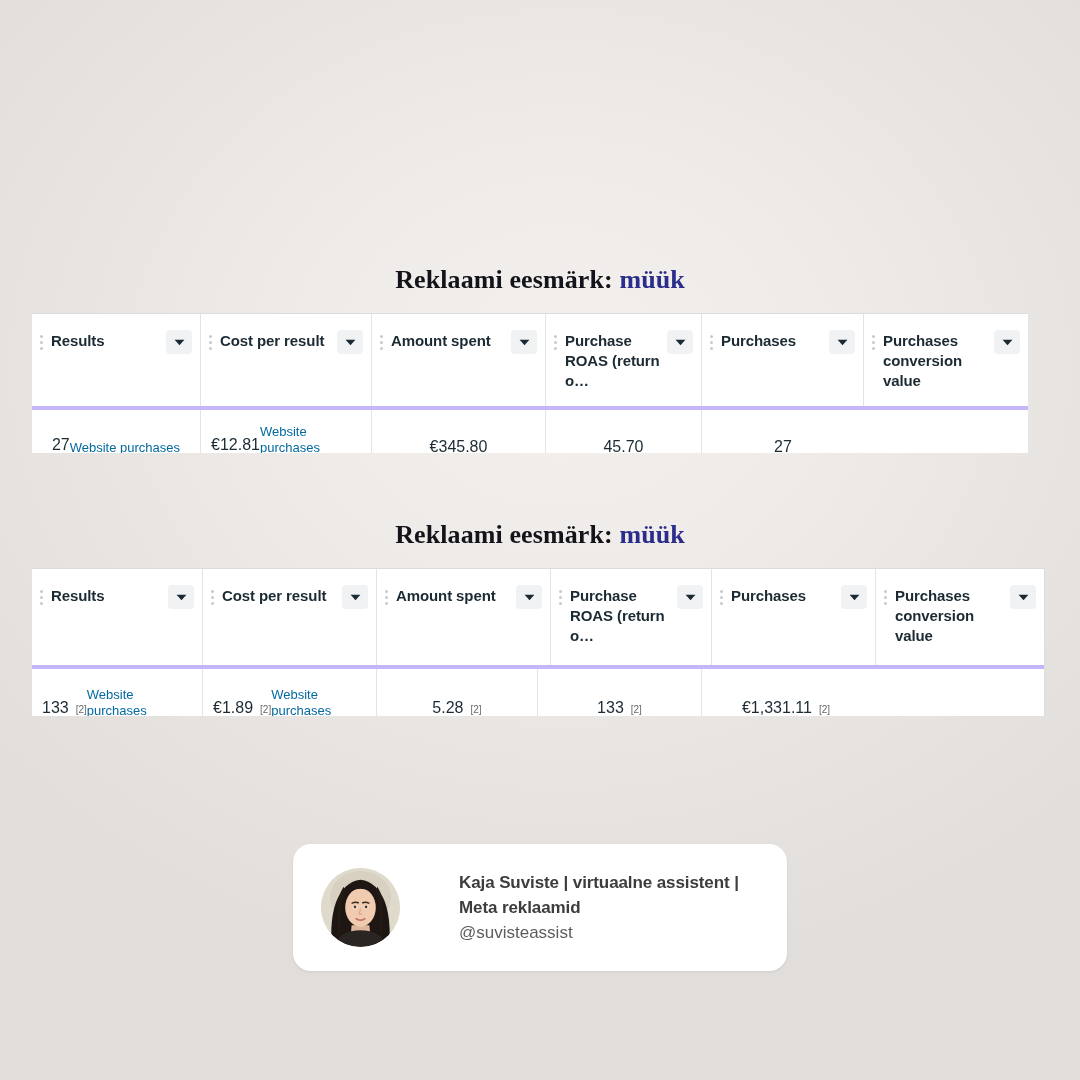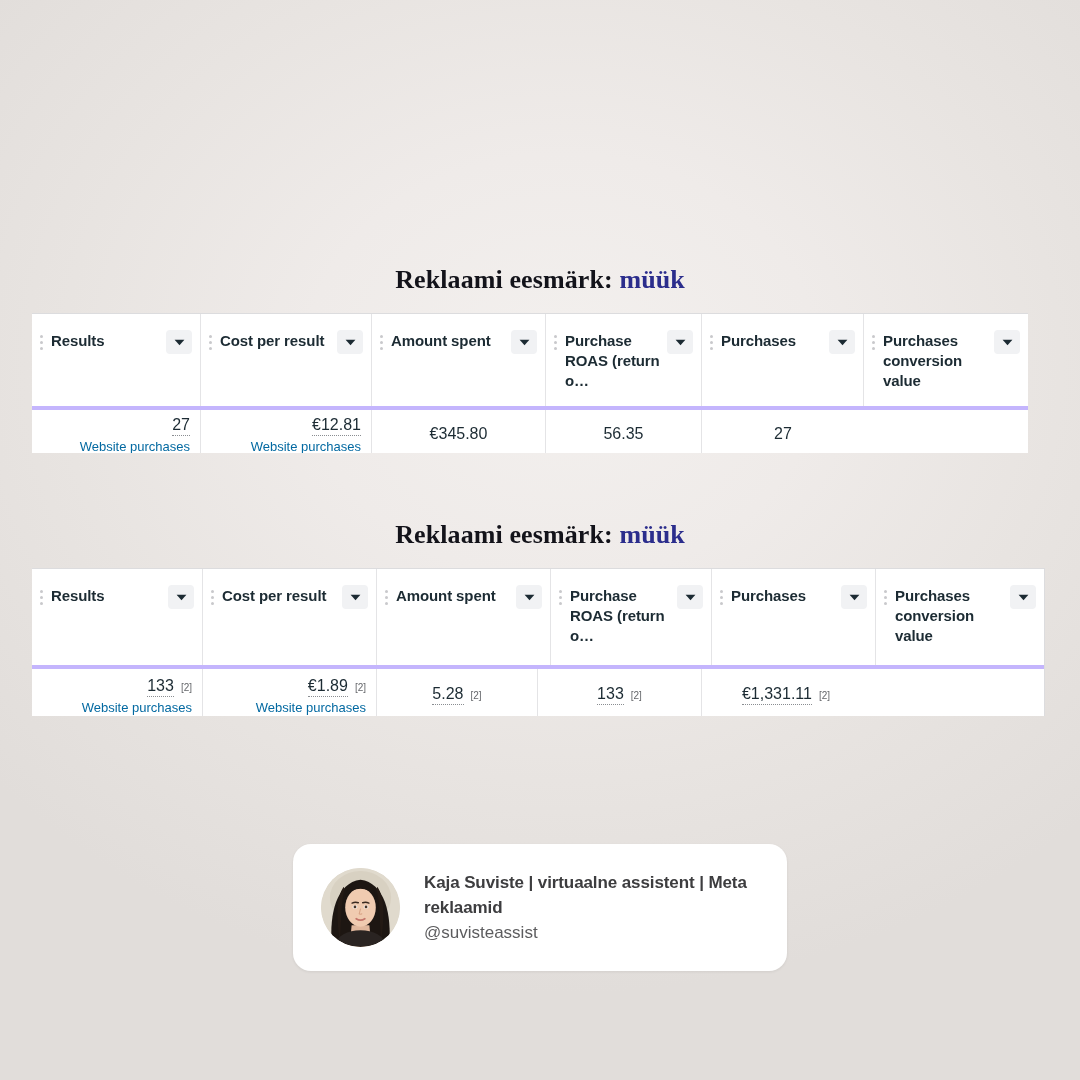--- a/index.html
+++ b/index.html
@@ -135,31 +135,31 @@
   }
   #table-2 .trow { height: 50px; }
 
   .td {
     box-sizing: border-box;
     position: relative;
     border-right: 1px solid #e4e4e6;
     flex: none;
     padding: 0 10px;
     display: flex;
-    flex-direction: column;
+    flex-direction: row;
     justify-content: center;
   }
   .td:last-child { border-right: none; }
 
   .td.numeric {
     align-items: flex-end;
     padding-top: 4px;
   }
   .td.plain {
-    align-items: center;
+    align-items: flex-end;
   }
 
   .val-line {
     display: flex;
     align-items: baseline;
     gap: 7px;
   }
   .val-main {
     font-size: 16px;
     color: #1c2b33;
@@ -188,20 +188,21 @@
     top: 844px;
     width: 494px;
     height: 127px;
     background: #ffffff;
     border-radius: 18px;
     box-shadow: 0 1px 3px rgba(0,0,0,0.07);
     display: flex;
     align-items: center;
     padding: 0 28px;
     box-sizing: border-box;
+    gap: 35px;
   }
   #avatar {
     width: 79px;
     height: 79px;
     border-radius: 50%;
     flex: none;
     margin-right: 24px;
     overflow: hidden;
     position: relative;
     background: #ded8cd;
@@ -338,21 +339,21 @@
           <span class="val-main dotted">€12.81</span>
         </span>
         <span class="val-sub">Website purchases</span>
       </div>
 
       <div class="td plain" style="width:174px">
         <span class="val-main">€345.80</span>
       </div>
 
       <div class="td plain" style="width:156px">
-        <span class="val-main">56.35</span>
+        <span class="val-main">45.70</span>
       </div>
 
       <div class="td plain" style="width:162px">
         <span class="val-main">27</span>
       </div>
 
     </div>
   </div>
 
   <div class="section-title" id="title-2">

